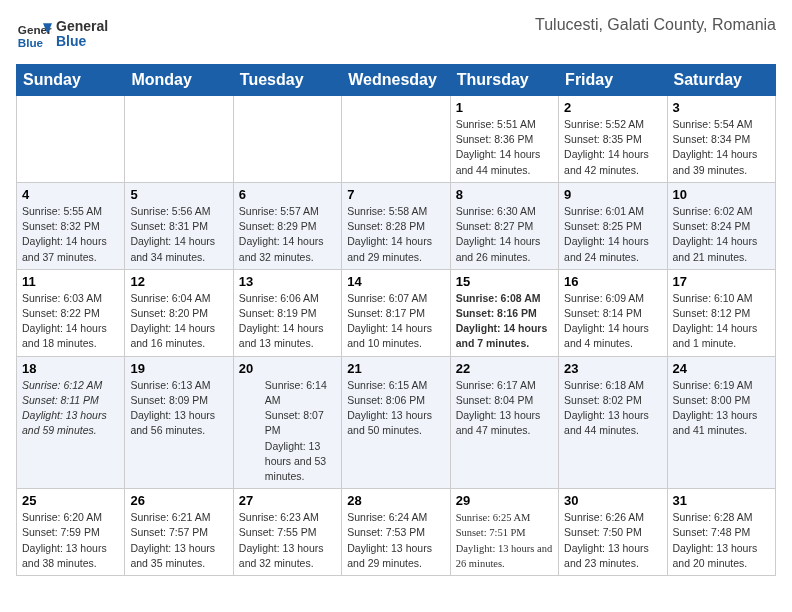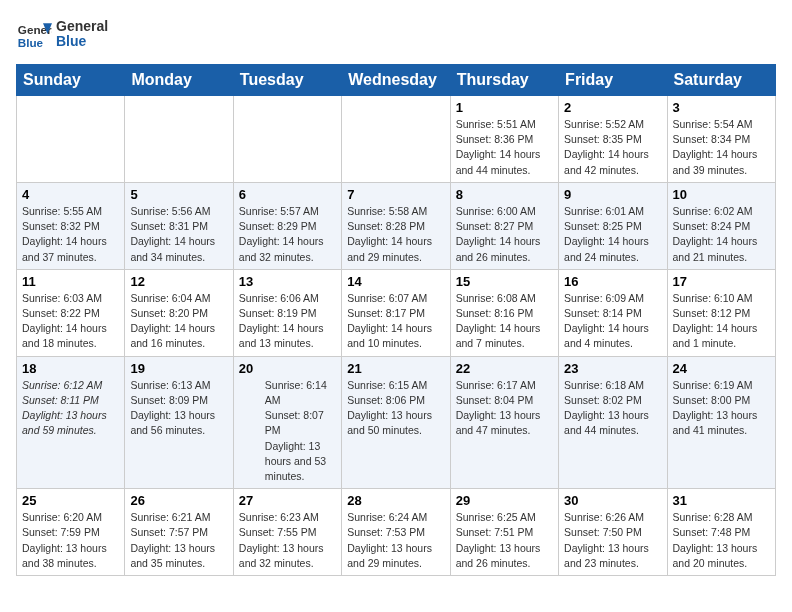--- a/index.html
+++ b/index.html
@@ -89,20 +89,21 @@
       <text x="2" y="20" font-size="13" font-weight="bold" fill="#333">General</text>
       <text x="2" y="34" font-size="13" font-weight="bold" fill="#1a5fa8">Blue</text>
       <polygon points="30,8 40,8 35,20" fill="#1a5fa8"></polygon>
     </svg>
     <div style="display:flex;flex-direction:column;line-height:1.1;">
       <span style="font-size:14px;font-weight:bold;color:#333;">General</span>
       <span style="font-size:14px;font-weight:bold;color:#1a5fa8;">Blue</span>
     </div>
   </div>
   <div class="title-area">
+    <div class="subtitle">Tulucesti, Galati County, Romania</div>
   </div>
 </div>
 
 <table>
   <thead>
     <tr id="header-row">
     <th>Sunday</th>
         <th>Monday</th>
         <th>Tuesday</th>
         <th>Wednesday</th>
@@ -156,21 +157,21 @@
 Daylight: 14 hours and 32 minutes.</div>
         </td>
         <td>
           <span class="day-num">7</span>
           <div class="day-info" style="white-space: pre-line;">Sunrise: 5:58 AM
 Sunset: 8:28 PM
 Daylight: 14 hours and 29 minutes.</div>
         </td>
         <td>
           <span class="day-num">8</span>
-          <div class="day-info" style="white-space: pre-line;">Sunrise: 6:00 AM
+          <div class="day-info" style="white-space: pre-line;">Sunrise: 6:30 AM
 Sunset: 8:27 PM
 Daylight: 14 hours and 26 minutes.</div>
         </td>
         <td>
           <span class="day-num">9</span>
           <div class="day-info" style="white-space: pre-line;">Sunrise: 6:01 AM
 Sunset: 8:25 PM
 Daylight: 14 hours and 24 minutes.</div>
         </td>
         <td>
@@ -200,21 +201,21 @@
 Daylight: 14 hours and 13 minutes.</div>
         </td>
         <td>
           <span class="day-num">14</span>
           <div class="day-info" style="white-space: pre-line;">Sunrise: 6:07 AM
 Sunset: 8:17 PM
 Daylight: 14 hours and 10 minutes.</div>
         </td>
         <td>
           <span class="day-num">15</span>
-          <div class="day-info" style="white-space: pre-line;">Sunrise: 6:08 AM
+          <div class="day-info" style="white-space: pre-line; font-weight: bold;">Sunrise: 6:08 AM
 Sunset: 8:16 PM
 Daylight: 14 hours and 7 minutes.</div>
         </td>
         <td>
           <span class="day-num">16</span>
           <div class="day-info" style="white-space: pre-line;">Sunrise: 6:09 AM
 Sunset: 8:14 PM
 Daylight: 14 hours and 4 minutes.</div>
         </td>
         <td>
@@ -288,21 +289,21 @@
 Daylight: 13 hours and 32 minutes.</div>
         </td>
         <td>
           <span class="day-num">28</span>
           <div class="day-info" style="white-space: pre-line;">Sunrise: 6:24 AM
 Sunset: 7:53 PM
 Daylight: 13 hours and 29 minutes.</div>
         </td>
         <td>
           <span class="day-num">29</span>
-          <div class="day-info" style="white-space: pre-line;">Sunrise: 6:25 AM
+          <div class="day-info" style="white-space: pre-line; font-family: Liberation Serif, serif;">Sunrise: 6:25 AM
 Sunset: 7:51 PM
 Daylight: 13 hours and 26 minutes.</div>
         </td>
         <td>
           <span class="day-num">30</span>
           <div class="day-info" style="white-space: pre-line;">Sunrise: 6:26 AM
 Sunset: 7:50 PM
 Daylight: 13 hours and 23 minutes.</div>
         </td>
         <td>

